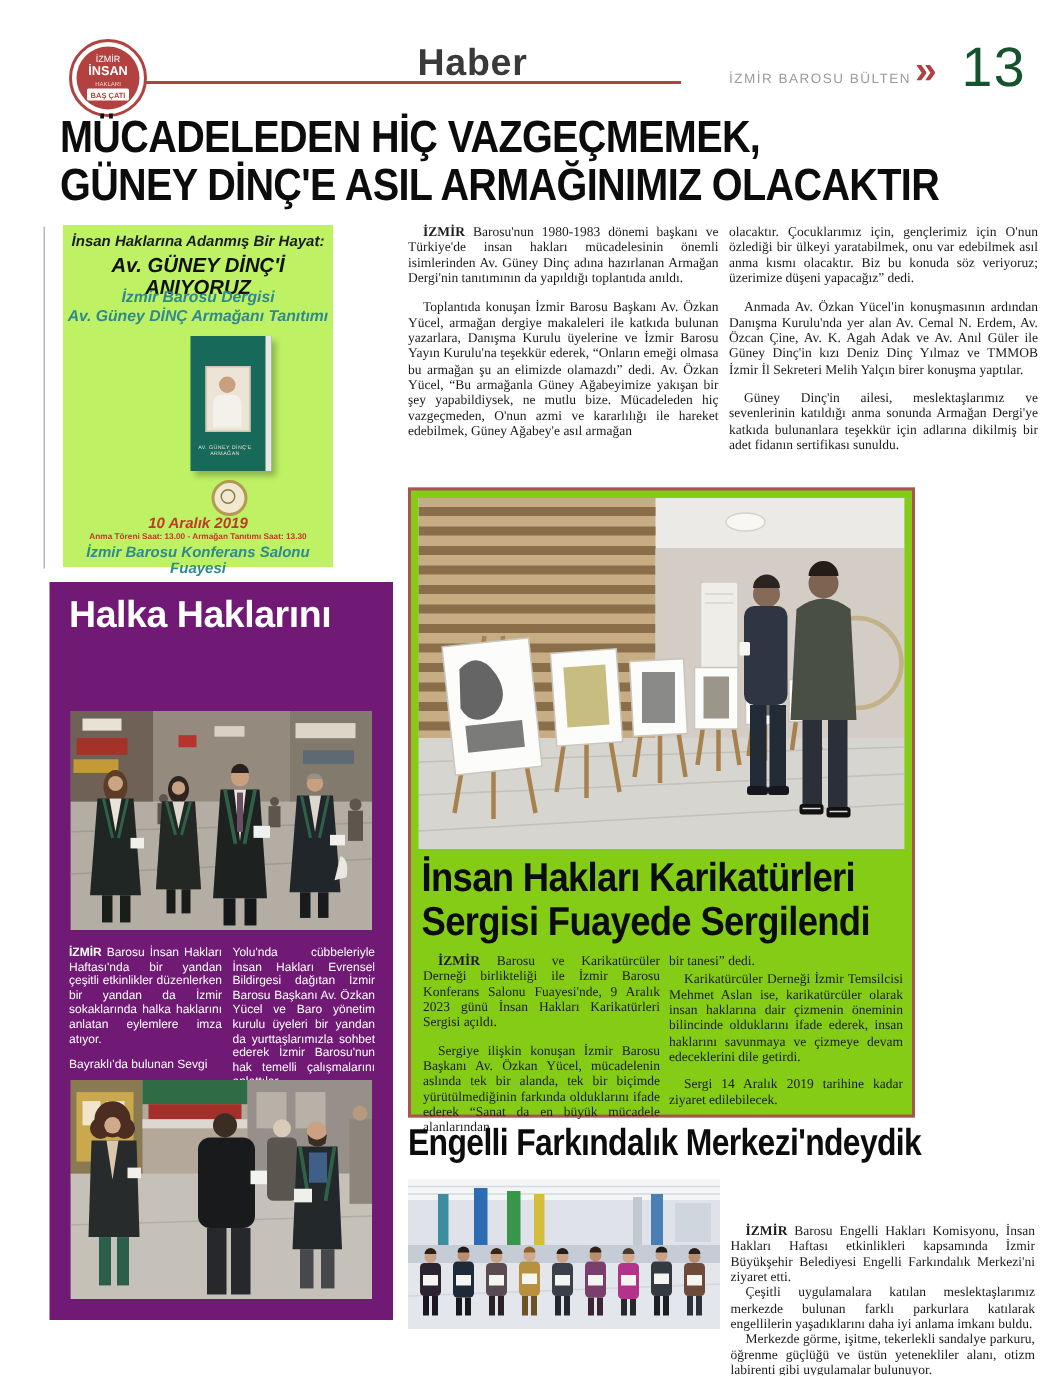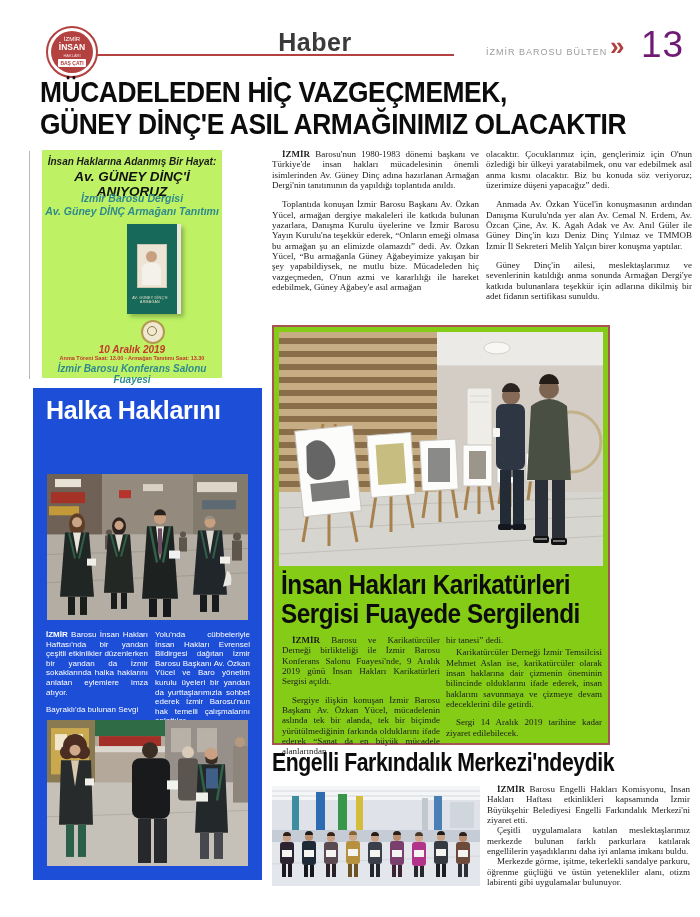--- a/index.html
+++ b/index.html
@@ -6,21 +6,21 @@
   .page{position:relative;width:700px;height:917px;background:#fff;overflow:hidden;
         font-family:"Liberation Sans",sans-serif;color:#1d1d1d;padding-left:44px;}
   .abs{position:absolute;}
 
   
   .redline{position:absolute;left:70px;top:54px;width:384px;height:2px;background:#b2413f;}
   .section-title{position:absolute;left:250px;top:28px;width:130px;text-align:center;
       font-size:25px;font-weight:bold;color:#3a3a3a;letter-spacing:.5px;}
   .masthead{position:absolute;left:486px;top:47px;font-size:9px;letter-spacing:1px;color:#9b9b9b;}
   .chevrons{position:absolute;left:610px;top:33px;font-size:26px;font-weight:bold;color:#b2413f;line-height:1;}
-  .pageno{position:absolute;left:641px;top:24px;font-size:37px;color:#701a75;letter-spacing:1px;}
+  .pageno{position:absolute;left:641px;top:24px;font-size:37px;color:#14532d;letter-spacing:1px;}
 
   
   .main-headline{position:absolute;left:40px;top:76px;white-space:nowrap;
       font-size:30px;line-height:1.07;font-weight:bold;color:#0c0c0c;letter-spacing:-.5px;
       transform:scaleX(.88);transform-origin:0 0;}
 
   
   .serif{font-family:"Liberation Serif",serif;font-size:9px;line-height:1.15;
          text-align:justify;color:#1c1c1c;}
   .serif p{margin:0 0 9px 0;text-indent:10px;}
@@ -53,34 +53,34 @@
   .redbox{position:absolute;left:272px;top:325px;width:338px;height:420px;border:2px solid #a95454;
           box-sizing:border-box;background:#84cc16;}
   .redbox .photo{position:absolute;left:5px;top:5px;width:324px;height:234px;}
   .kar-headline{position:absolute;left:7px;top:244px;white-space:nowrap;font-size:27px;line-height:1.07;
       font-weight:bold;color:#0c0c0c;letter-spacing:-.5px;transform:scaleX(.90);transform-origin:0 0;}
   .kar-col1{position:absolute;left:8px;top:308px;width:158px;}
   .kar-col2{position:absolute;left:172px;top:308px;width:156px;}
   .kar-col1 p,.kar-col2 p{margin:0 0 8px 0;}
 
   
-  .teal{position:absolute;left:33px;top:388px;width:229px;height:492px;background:#1d4ed8;}
+  .teal{position:absolute;left:33px;top:388px;width:229px;height:492px;background:#701a75;}
   .teal .title{position:absolute;left:13px;top:8px;font-size:25px;line-height:1.16;font-weight:bold;color:#fff;letter-spacing:-.3px;}
   .teal .photo1{position:absolute;left:14px;top:86px;width:201px;height:146px;}
   .teal .photo2{position:absolute;left:14px;top:332px;width:201px;height:146px;}
   .teal-text{font-size:8px;line-height:1.2;color:#fff;text-align:justify;}
   .teal-col1{position:absolute;left:13px;top:242px;width:102px;}
   .teal-col2{position:absolute;left:122px;top:242px;width:95px;}
   .teal-text p{margin:0 0 8px 0;text-indent:0;}
 
   
   .eng-headline{position:absolute;left:272px;top:748px;white-space:nowrap;font-size:25px;font-weight:bold;
       color:#0c0c0c;letter-spacing:-.5px;transform:scaleX(.85);transform-origin:0 0;}
   .eng-photo{position:absolute;left:272px;top:786px;width:208px;height:100px;}
-  .eng-text{position:absolute;left:487px;top:784px;width:203px;}
+  .eng-text{position:absolute;left:487px;top:815px;width:203px;}
 
   svg{display:block;}
 </style>
 </head>
 <body>
 
 <div class="page">
 
   <div class="redline"></div>
 
@@ -209,21 +209,21 @@
         <line x1="274" y1="209" x2="286" y2="209" stroke="#dcdcdc"></line>
       </g>
     </svg>
 
     <div class="kar-headline">
       <div>İnsan Hakları Karikatürleri</div>
       <div>Sergisi Fuayede Sergilendi</div>
     </div>
 
     <div class="kar-col1 serif">
-      <p><span class="lead">İZMİR</span><span> Barosu ve Karikatürcüler Derneği birlikteliği ile İzmir Barosu Konferans Salonu Fuayesi'nde, 9 Aralık 2019 günü İnsan Hakları Karikatürleri Sergisi açıldı.</span></p>
+      <p><span class="lead">İZMİR</span><span> Barosu ve Karikatürcüler Derneği birlikteliği ile İzmir Barosu Konferans Salonu Fuayesi'nde, 9 Aralık 2023 günü İnsan Hakları Karikatürleri Sergisi açıldı.</span></p>
       <p>Sergiye ilişkin konuşan İzmir Barosu Başkanı Av. Özkan Yücel, mücadelenin aslında tek bir alanda, tek bir biçimde yürütülmediğinin farkında olduklarını ifade ederek “Sanat da en büyük mücadele alanlarından</p>
     </div>
     <div class="kar-col2 serif">
       <p style="text-indent:0;margin-bottom:2px;">bir tanesi” dedi.</p>
       <p>Karikatürcüler Derneği İzmir Temsilcisi Mehmet Aslan ise, karikatürcüler olarak insan haklarına dair çizmenin öneminin bilincinde olduklarını ifade ederek, insan haklarını savunmaya ve çizmeye devam edeceklerini dile getirdi.</p>
       <p>Sergi 14 Aralık 2019 tarihine kadar ziyaret edilebilecek.</p>
     </div>
   </div>
 
   <div class="teal">

